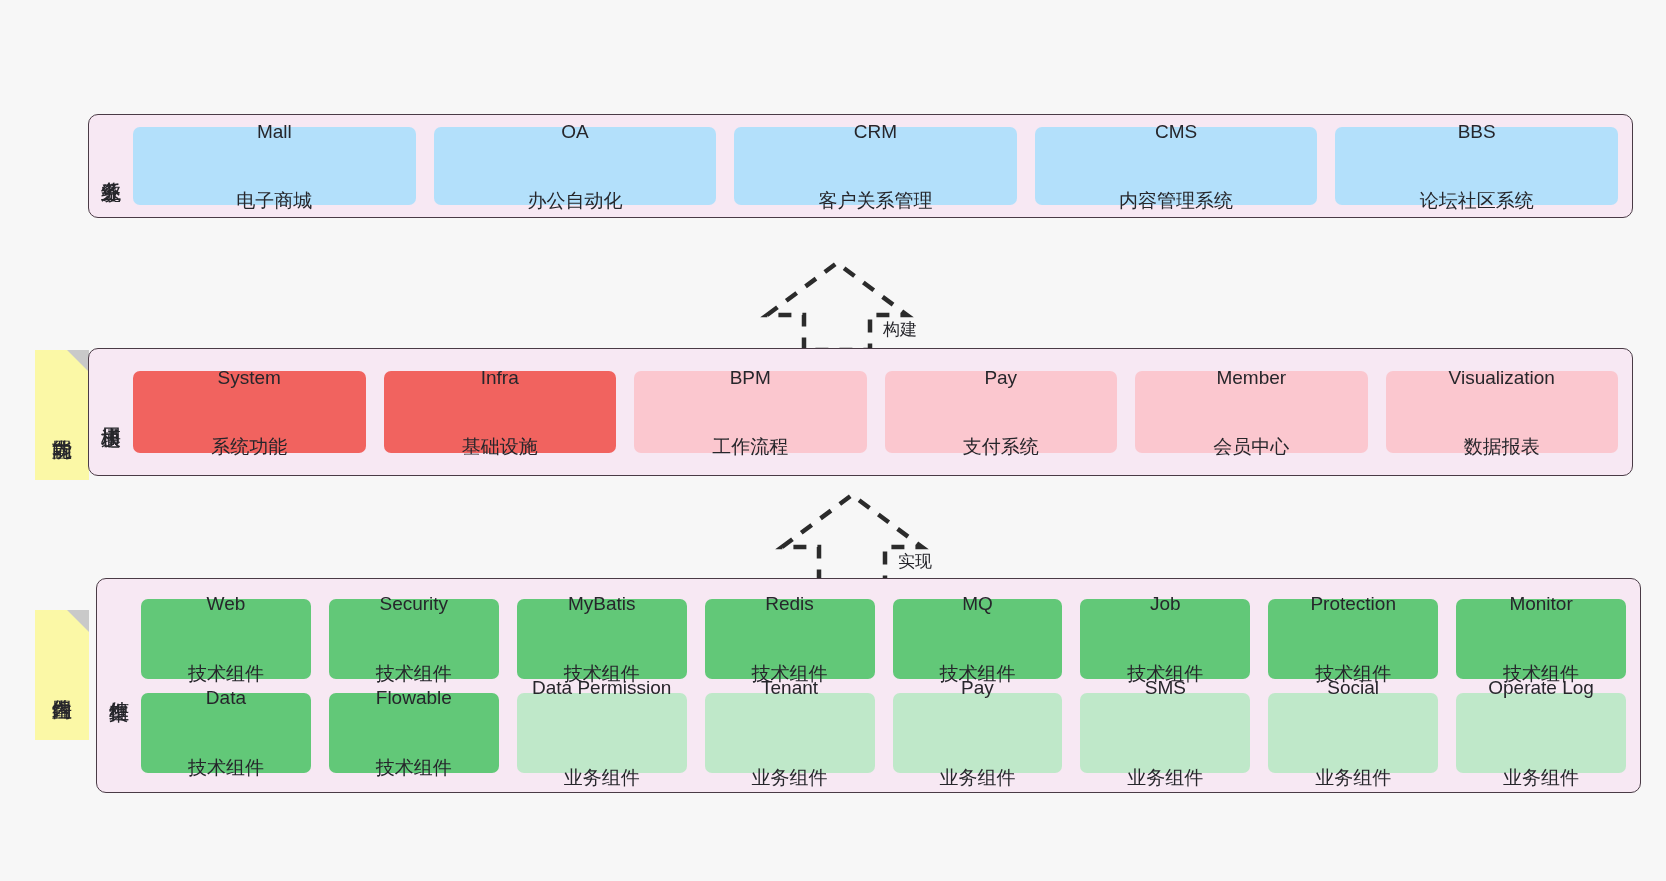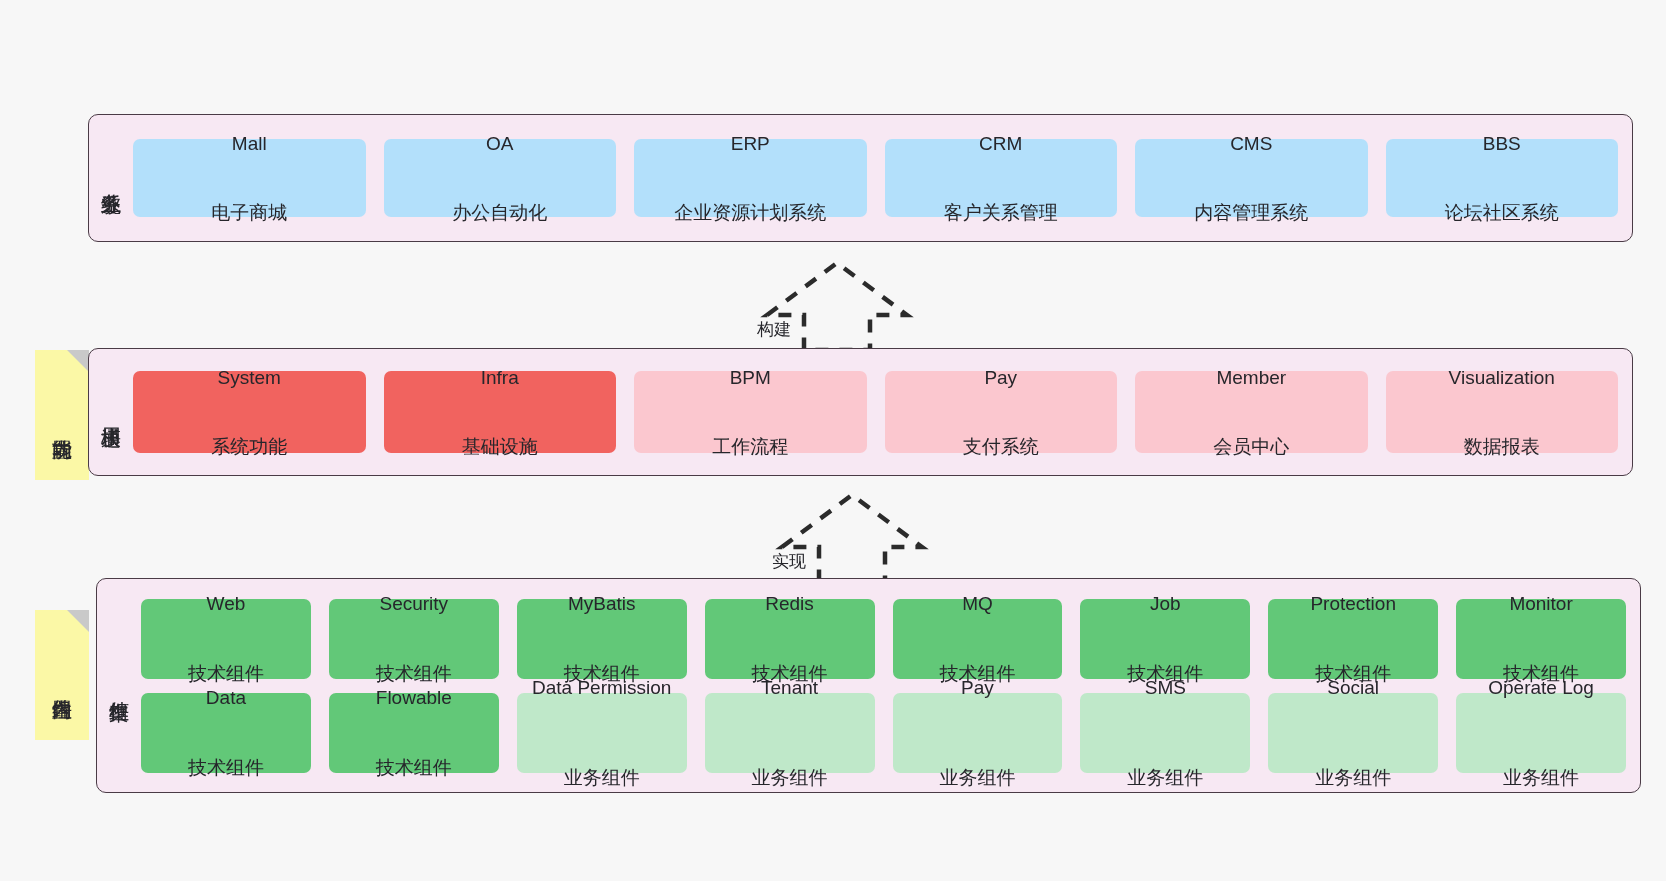--- a/index.html
+++ b/index.html
@@ -80,21 +80,21 @@
 
   
   .c-blue       { background: #b3e0fb; }
   .c-red        { background: #f1635f; }
   .c-pink       { background: #fbc7cf; }
   .c-green      { background: #62c878; }
   .c-lightgreen { background: #bfe8c9; gap: 20px; }
 
   
   #layer-business {
-    left: 88px;  top: 114px;  width: 1545px; height: 128px;
+    left: 88px;  top: 114px;  width: 1545px; height: 104px;
   }
   #layer-business .cell-row { height: 78px; }
 
   #layer-common {
     left: 88px;  top: 348px;  width: 1545px; height: 128px;
   }
   #layer-common .cell-row { height: 82px; }
 
   #layer-framework {
     left: 96px;  top: 578px;  width: 1545px; height: 215px;
@@ -133,21 +133,21 @@
   .arrow {
     position: absolute;
     width: 160px;
     height: 95px;
   }
   .arrow svg { display: block; }
   .arrow .arrow-label {
     position: absolute;
     left: 0; right: 0;
     bottom: 12px;
-    text-align: left;
+    text-align: right;
     font-size: 17px;
     color: #26262b;
     background: transparent;
     user-select: none;
   }
   #arrow-build   { left: 757px; top: 258px; }
   #arrow-realize { left: 772px; top: 490px; }
 </style>
 </head>
 <body>
@@ -158,24 +158,20 @@
     <div class="layer-title">业务系统</div>
     <div class="layer-body">
       <div class="cell-row">
         <div class="cell c-blue">
           <span class="en">Mall</span>
           <span class="cn">电子商城</span>
         </div>
         <div class="cell c-blue">
           <span class="en">OA</span>
           <span class="cn">办公自动化</span>
-        </div>
-        <div class="cell c-blue">
-          <span class="en">ERP</span>
-          <span class="cn">企业资源计划系统</span>
         </div>
         <div class="cell c-blue">
           <span class="en">CRM</span>
           <span class="cn">客户关系管理</span>
         </div>
         <div class="cell c-blue">
           <span class="en">CMS</span>
           <span class="cn">内容管理系统</span>
         </div>
         <div class="cell c-blue">

